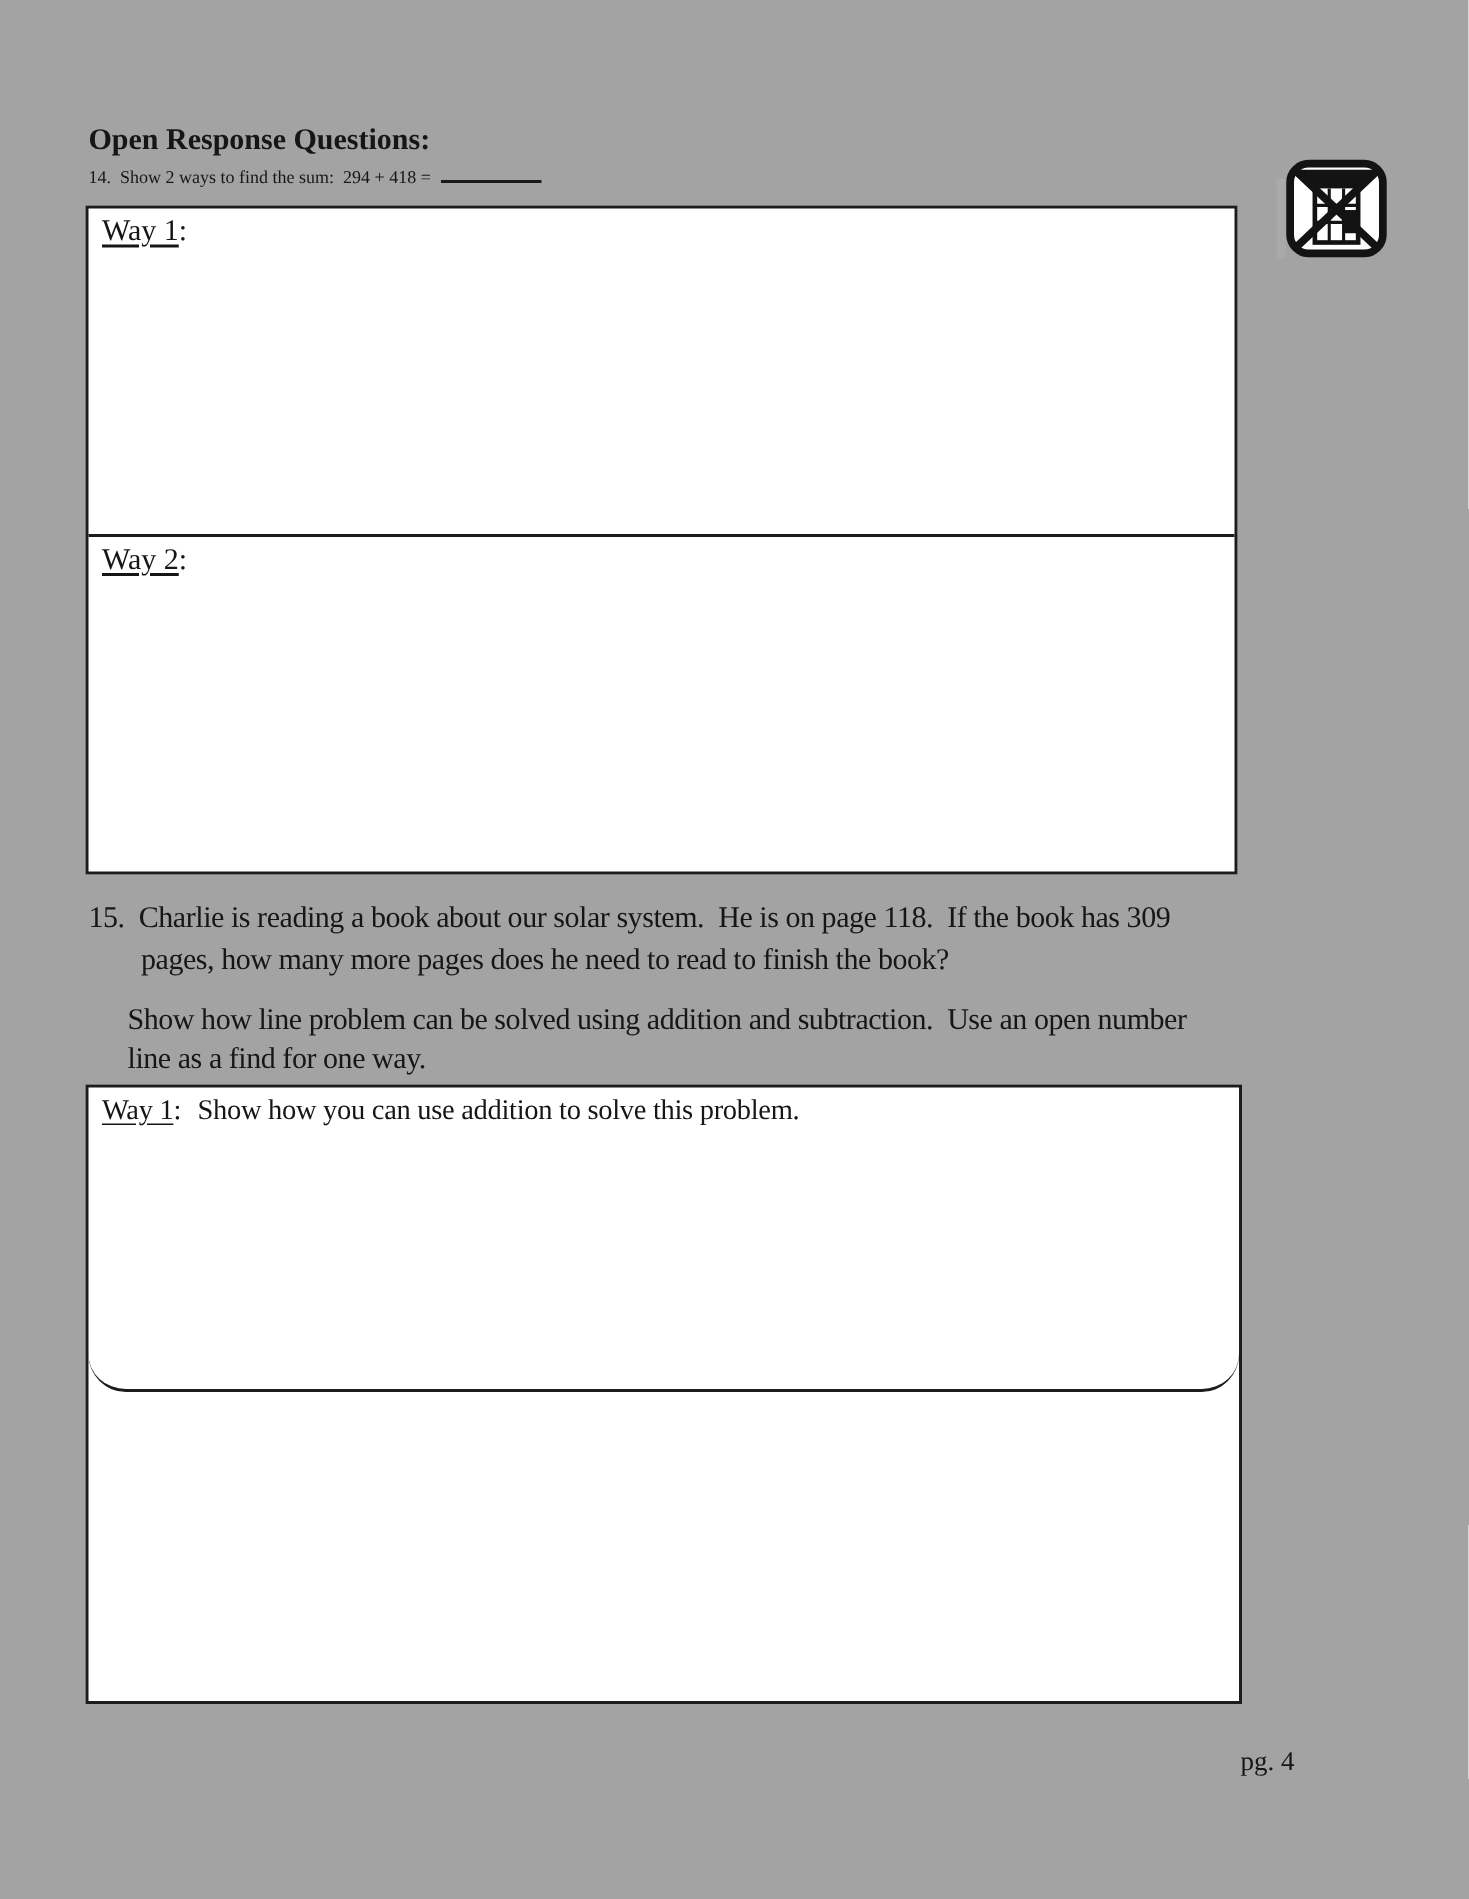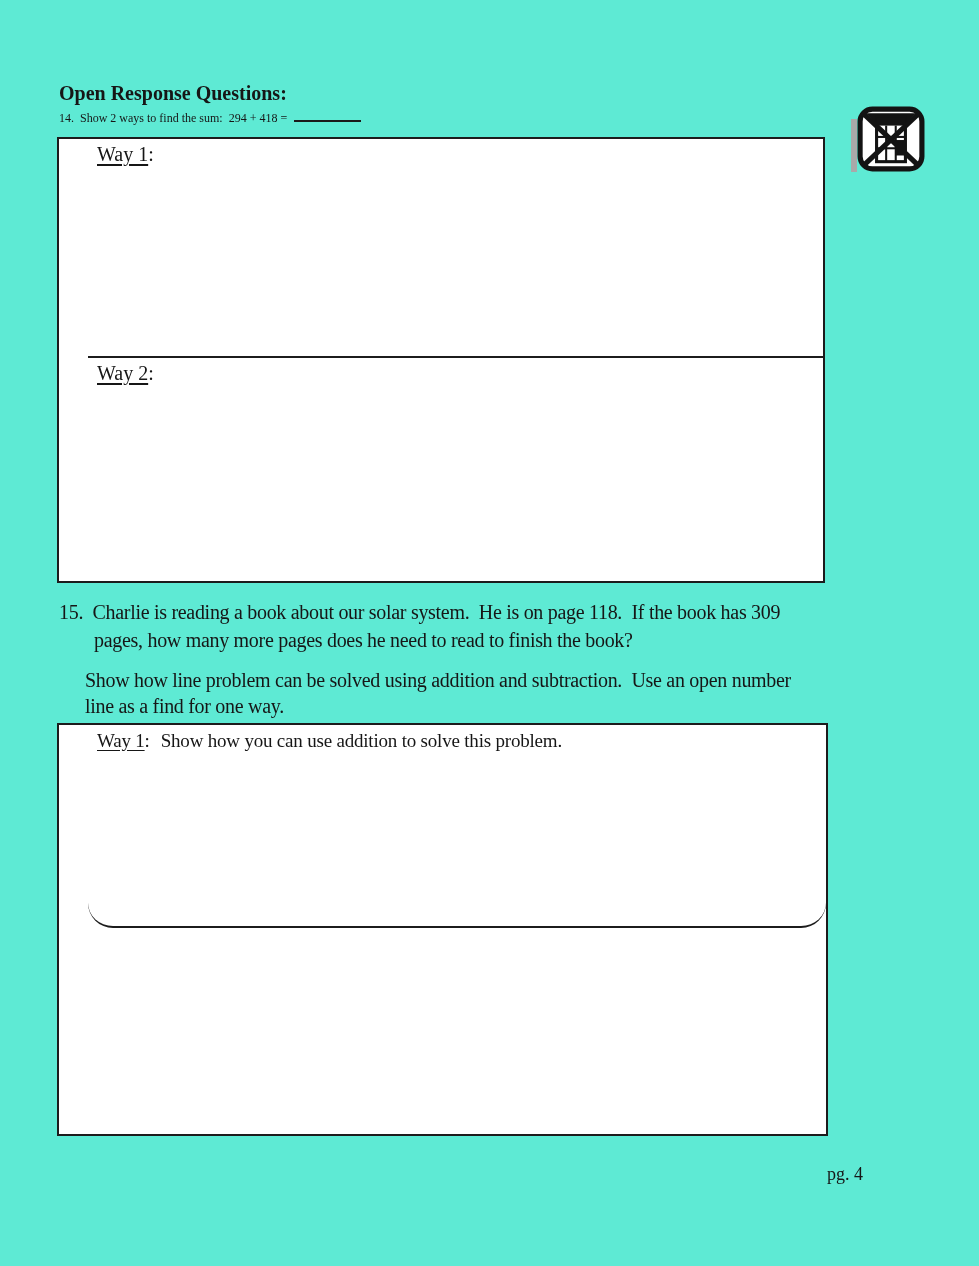--- a/index.html
+++ b/index.html
@@ -4,21 +4,21 @@
 <style>
   html, body {
     margin: 0;
     padding: 0;
     background: #ffffff;
   }
   .page {
     position: relative;
     width: 979px;
     height: 1266px;
-    background: #5eead4;
+    background: #a3a3a3;
     font-family: "Liberation Serif", "DejaVu Serif", serif;
     color: #161616;
     overflow: hidden;
   }
   .pre { white-space: pre; }
 
   .header-title {
     position: absolute;
     left: 59px;
     top: 81px;
@@ -62,21 +62,20 @@
   
   .abox {
     position: absolute;
     border: 2px solid #1c1c1c;
     box-sizing: border-box;
     background: #ffffff;
   }
   .abox .section {
     box-sizing: border-box;
     padding: 3px 9px;
-    margin-left: 29px;
   }
   .abox .section.first { border-bottom: 2px solid #1c1c1c; }
 
   .box1 { left: 57px; top: 137px; width: 768px; height: 446px; }
   .box1 .section.first  { height: 219px; }
   .box1 .section.second { height: 221px; }
 
   .box2 { left: 57px; top: 723px; width: 771px; height: 413px; }
   .box2 .section.first  { height: 203px; border-radius: 25px; }
   .box2 .section.second { height: 204px; }

